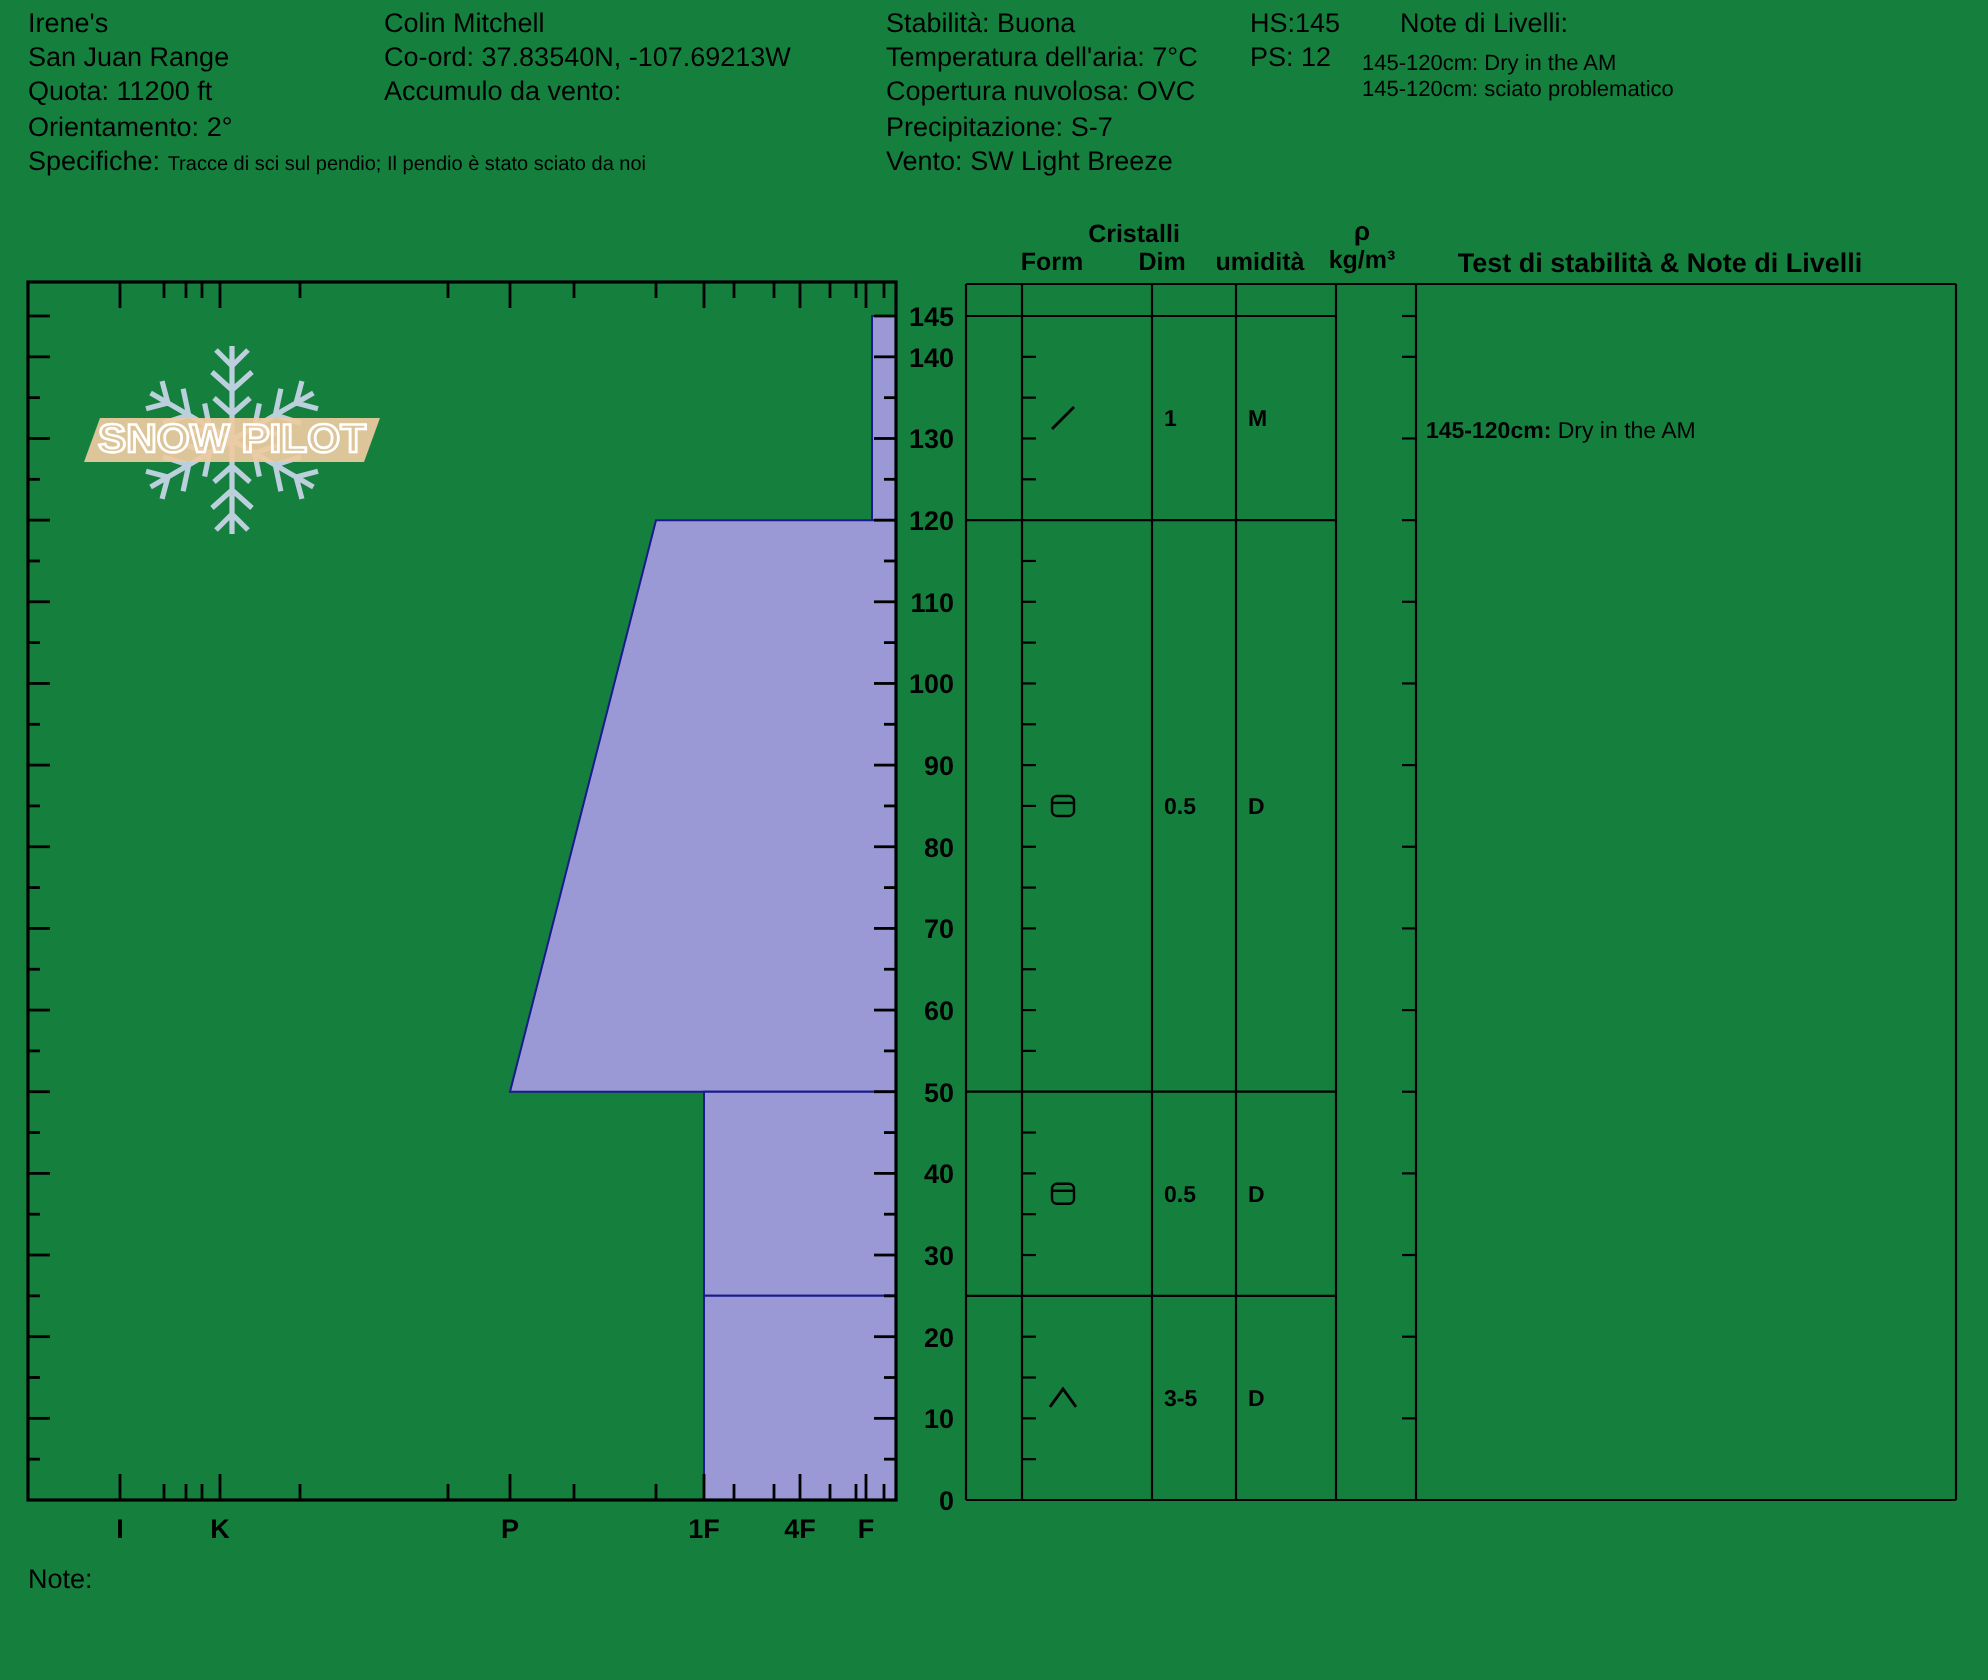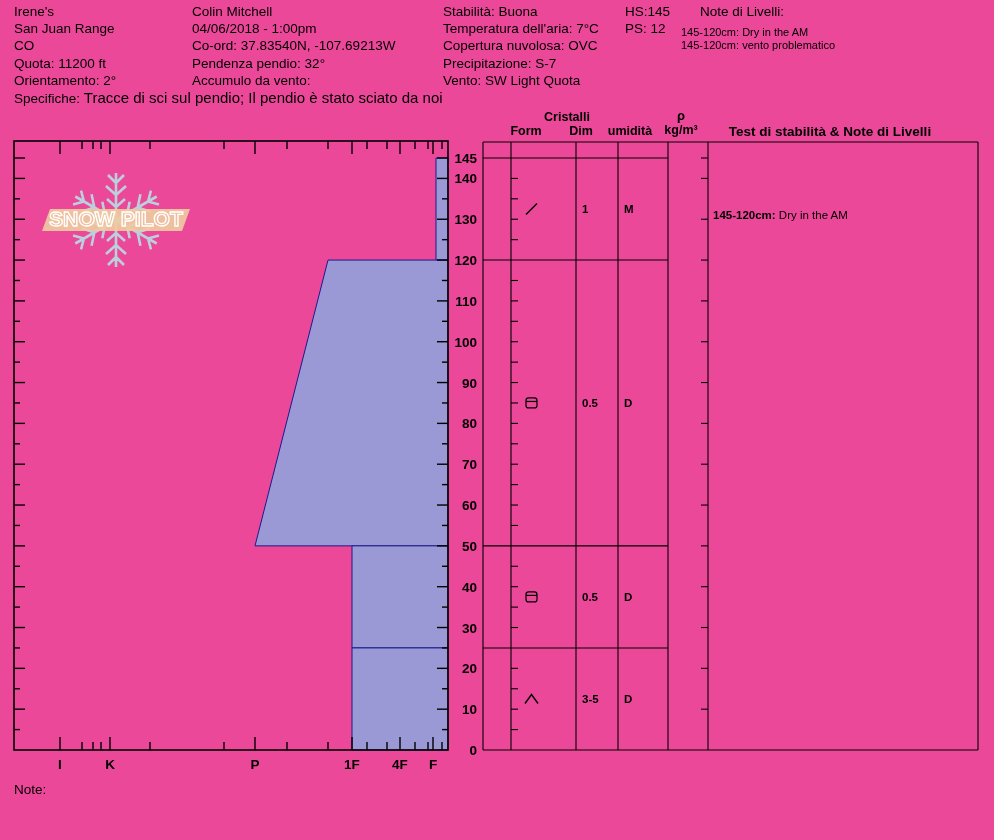--- a/index.html
+++ b/index.html
@@ -1,59 +1,53 @@
 <!DOCTYPE html>
 <html><head>
 <meta charset="utf-8">
 <style>
   html,body{margin:0;padding:0;background:#fff}
-  .page{position:relative;width:994px;height:840px;background:#ec4899;overflow:hidden;
+  .page{position:relative;width:994px;height:840px;background:#15803d;overflow:hidden;
         font-family:"Liberation Sans",sans-serif;color:#000}
   .abs{position:absolute}
   .h{font-size:13.5px;line-height:17.2px;white-space:nowrap}
   .b{font-weight:normal}
-  .sm{font-size:15px}
+  .sm{font-size:10px}
   .note-item{font-size:11px;line-height:12.6px;white-space:nowrap}
   svg{position:absolute;left:0;top:0}
 </style>
 </head>
 <body>
 
 <div class="page">
 
   <div class="abs h" style="left:14px;top:3px">
     <div>Irene's</div>
     <div>San Juan Range</div>
-    <div>CO</div>
     <div>
       <span class="b">Quota:</span>
       <span>11200 ft</span>
     </div>
     <div>
       <span class="b">Orientamento:</span>
       <span>2°</span>
     </div>
     <div>
       <span class="b">Specifiche:</span>
       <span class="sm">Tracce di sci sul pendio;  Il pendio è stato sciato da noi</span>
     </div>
   </div>
 
   <div class="abs h" style="left:192px;top:3px">
     <div>Colin Mitchell</div>
-    <div>04/06/2018 - 1:00pm</div>
     <div>
       <span class="b">Co-ord:</span>
       <span>37.83540N, -107.69213W</span>
     </div>
     <div>
-      <span class="b">Pendenza pendio:</span>
-      <span>32°</span>
-    </div>
-    <div>
       <span class="b">Accumulo da vento:</span>
       <span></span>
     </div>
   </div>
 
   <div class="abs h" style="left:443px;top:3px">
     <div>
       <span class="b">Stabilità:</span>
       <span>Buona</span>
     </div>
@@ -64,42 +58,42 @@
     <div>
       <span class="b">Copertura nuvolosa:</span>
       <span>OVC</span>
     </div>
     <div>
       <span class="b">Precipitazione:</span>
       <span>S-7</span>
     </div>
     <div>
       <span class="b">Vento:</span>
-      <span>SW Light Quota</span>
+      <span>SW Light Breeze</span>
     </div>
   </div>
 
   <div class="abs h" style="left:625px;top:3px">
     <div>
       <span class="b">HS:</span><span>145</span>
     </div>
     <div>
       <span class="b">PS:</span>
       <span>12</span>
     </div>
   </div>
 
   <div class="abs h b" style="left:700px;top:3px">Note di Livelli:</div>
   <div class="abs note-item" style="left:681px;top:26px">
     <span class="b">145-120cm:</span>
     <span>Dry in the AM</span>
   </div>
   <div class="abs note-item" style="left:681px;top:38.6px">
     <span class="b">145-120cm:</span>
-    <span>vento problematico</span>
+    <span>sciato problematico</span>
   </div>
 
   <svg id="chart" width="994" height="840" viewBox="0 0 994 840" style="font-family:'Liberation Sans',sans-serif">
       <g>
         <path d="M0 8 L0 -47 M0 -13 L-9 -21 M0 -13 L9 -21 M0 -25 L-10 -34 M0 -25 L10 -34 M0 -37 L-8 -45 M0 -37 L8 -45" transform="translate(116 220) rotate(0)" stroke="#bccfdc" stroke-width="2.6" fill="none"></path>
         <path d="M0 8 L0 -47 M0 -13 L-9 -21 M0 -13 L9 -21 M0 -25 L-10 -34 M0 -25 L10 -34 M0 -37 L-8 -45 M0 -37 L8 -45" transform="translate(116 220) rotate(60)" stroke="#bccfdc" stroke-width="2.6" fill="none"></path>
         <path d="M0 8 L0 -47 M0 -13 L-9 -21 M0 -13 L9 -21 M0 -25 L-10 -34 M0 -25 L10 -34 M0 -37 L-8 -45 M0 -37 L8 -45" transform="translate(116 220) rotate(120)" stroke="#bccfdc" stroke-width="2.6" fill="none"></path>
         <path d="M0 8 L0 -47 M0 -13 L-9 -21 M0 -13 L9 -21 M0 -25 L-10 -34 M0 -25 L10 -34 M0 -37 L-8 -45 M0 -37 L8 -45" transform="translate(116 220) rotate(180)" stroke="#bccfdc" stroke-width="2.6" fill="none"></path>
         <path d="M0 8 L0 -47 M0 -13 L-9 -21 M0 -13 L9 -21 M0 -25 L-10 -34 M0 -25 L10 -34 M0 -37 L-8 -45 M0 -37 L8 -45" transform="translate(116 220) rotate(240)" stroke="#bccfdc" stroke-width="2.6" fill="none"></path>
         <path d="M0 8 L0 -47 M0 -13 L-9 -21 M0 -13 L9 -21 M0 -25 L-10 -34 M0 -25 L10 -34 M0 -37 L-8 -45 M0 -37 L8 -45" transform="translate(116 220) rotate(300)" stroke="#bccfdc" stroke-width="2.6" fill="none"></path>

